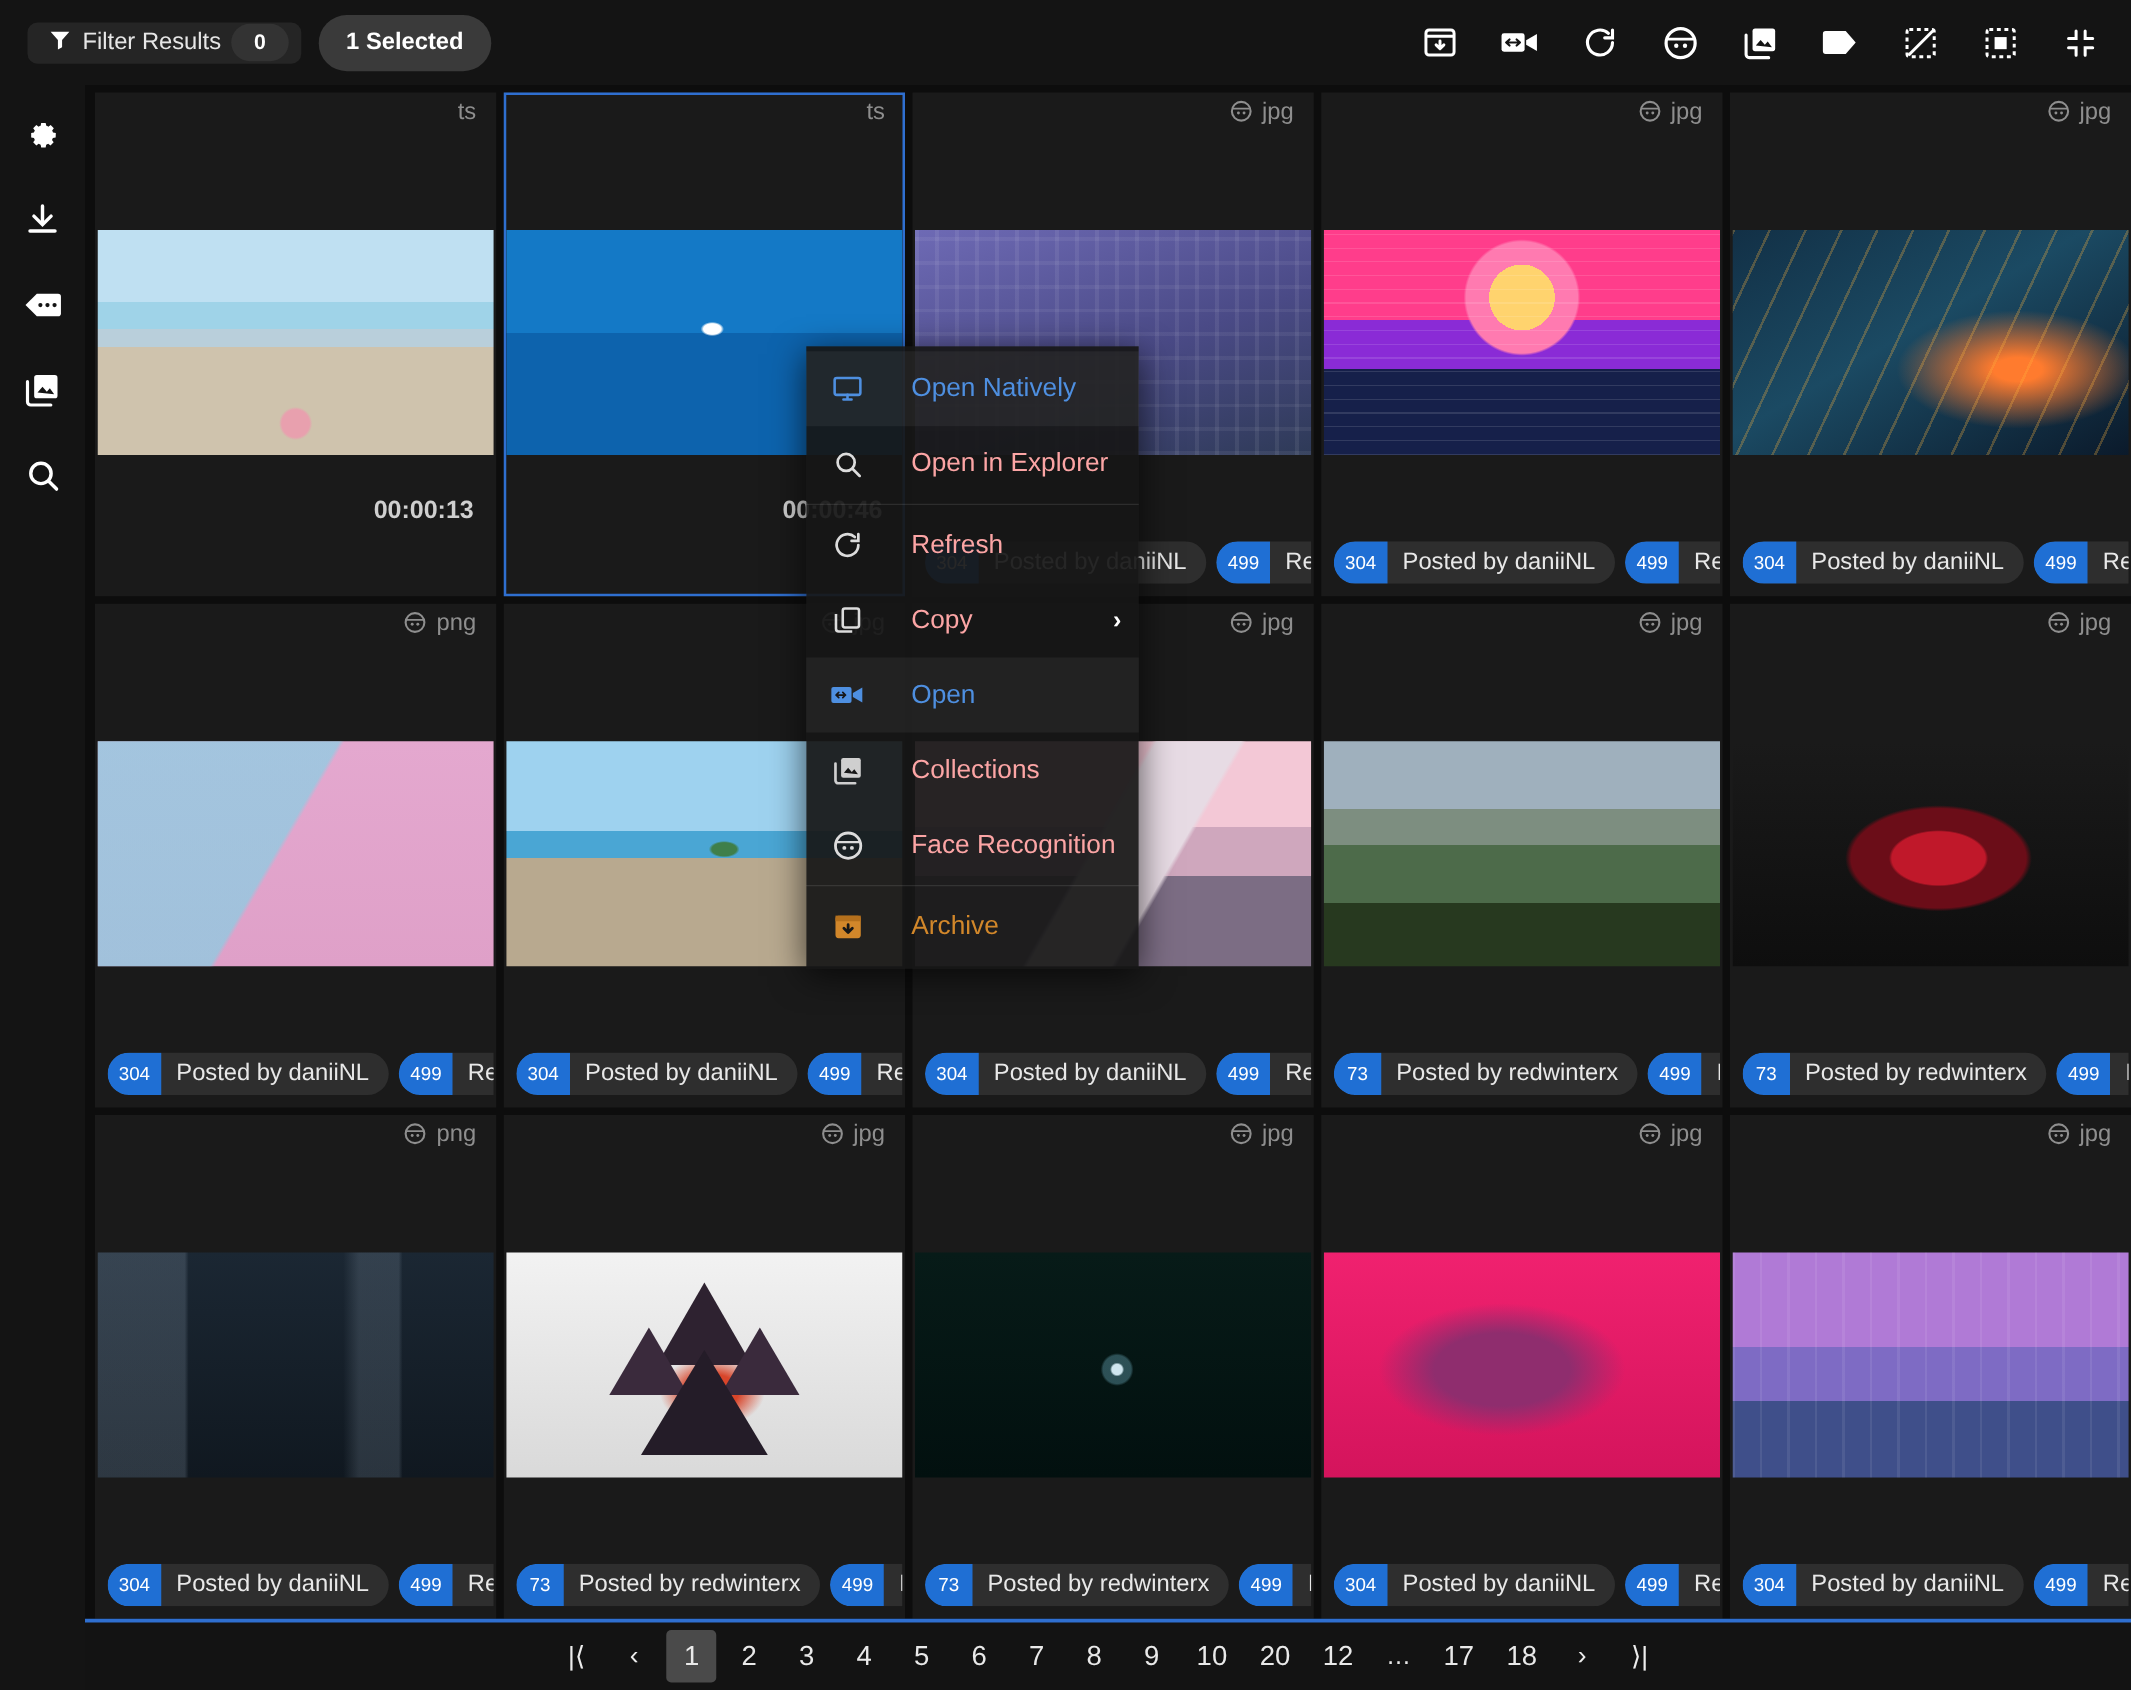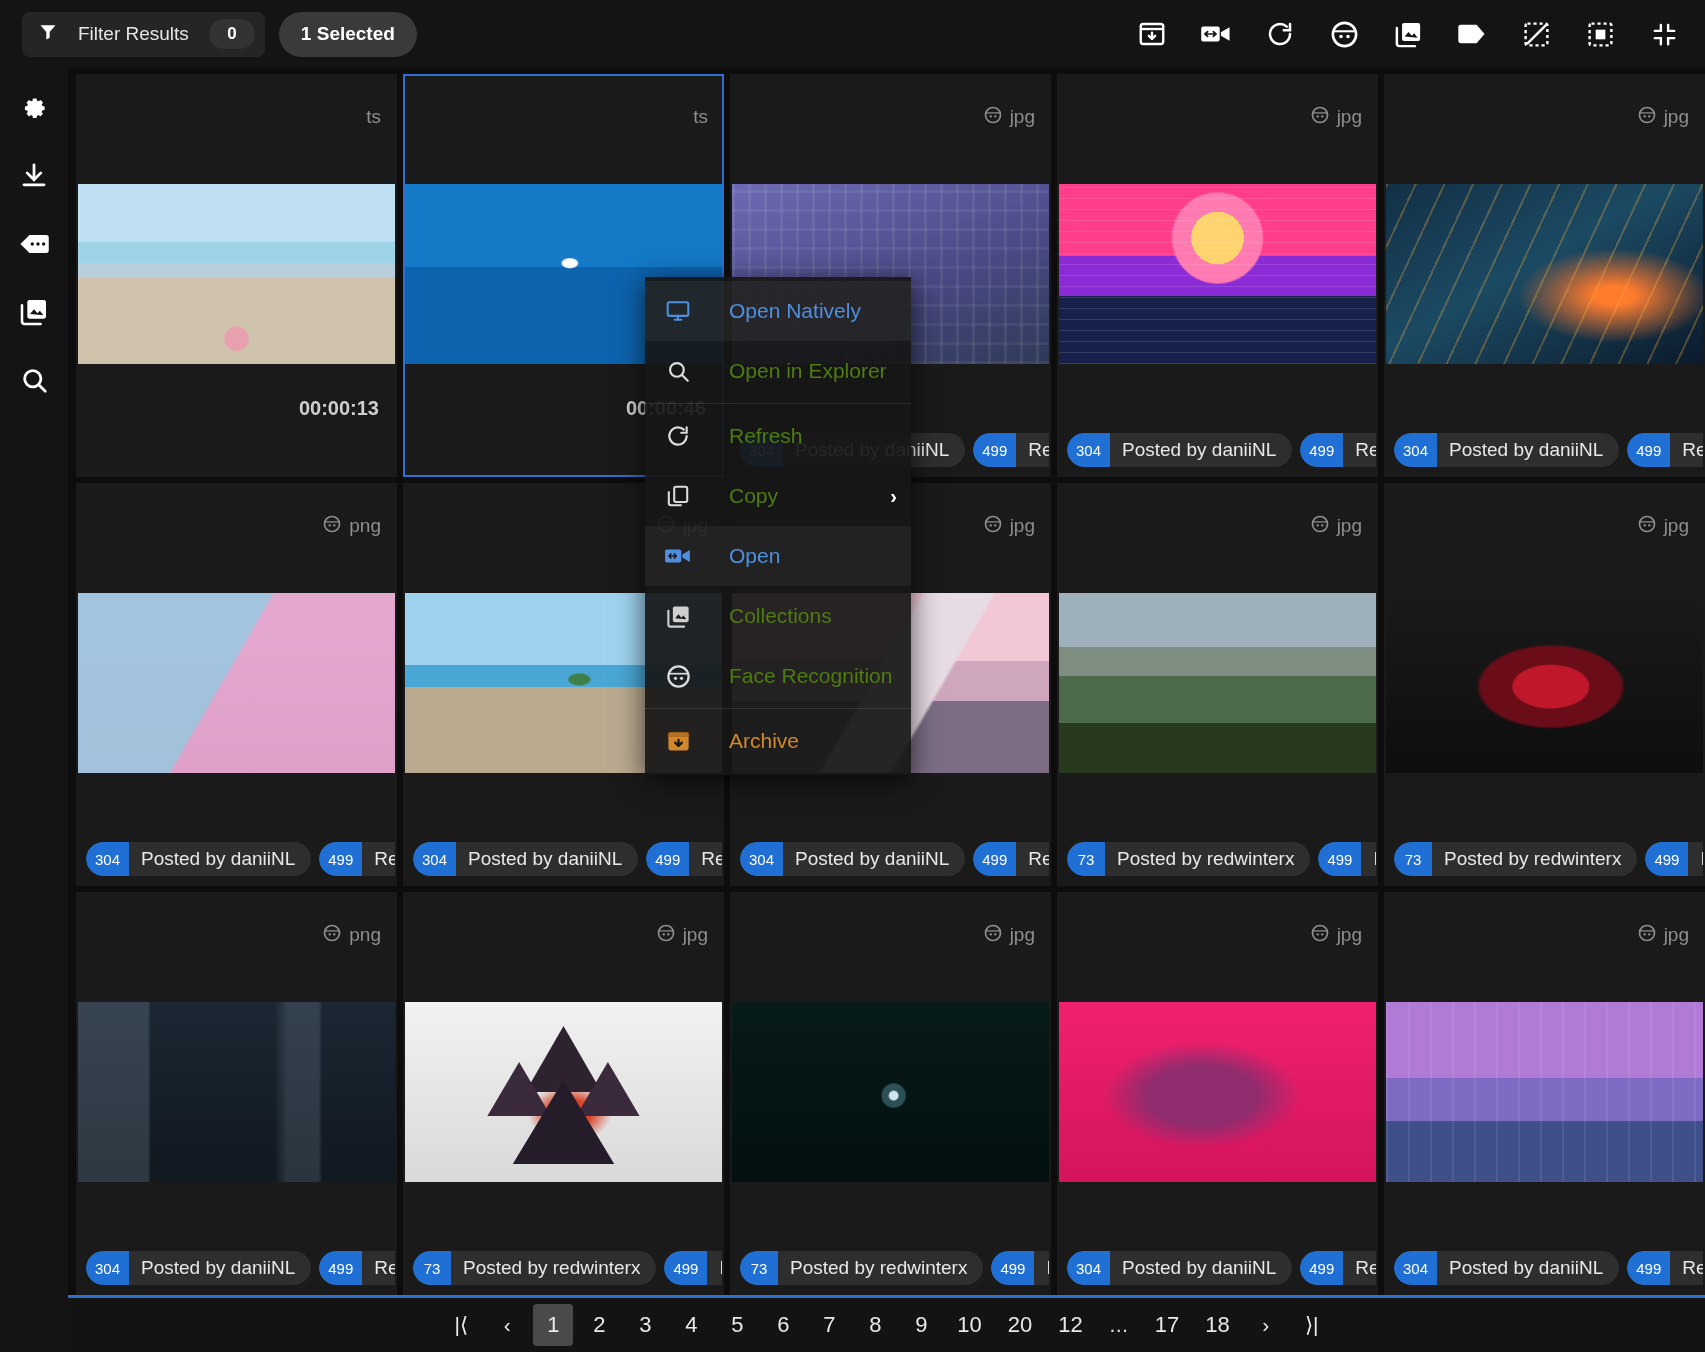--- a/index.html
+++ b/index.html
@@ -8,22 +8,22 @@
     background:#0d0d0d;
     font-family:"Liberation Sans", sans-serif;
     overflow:hidden;
   }
   
   #topbar {
     position:absolute; left:0; top:0; width:1705px; height:68px;
     background:#141414; display:flex; align-items:center;
   }
   #filter-chip {
-    margin-left:22px; height:45px; background:#252525; border-radius:8px;
-    display:flex; align-items:center; padding:0 10px 0 16px; gap:20px;
+    margin-left:22px; height:33px; background:#252525; border-radius:8px;
+    display:flex; align-items:center; padding:0 10px 0 16px; gap:8px;
   }
   #filter-chip .lbl { color:#e6e6e6; font-size:19px; }
   .count-pill {
     background:#333; border-radius:20px; min-width:46px; height:30px;
     display:flex; align-items:center; justify-content:center;
     color:#fff; font-size:17px; font-weight:bold; padding:0 10px;
   }
   #selected-chip {
     margin-left:14px; height:45px; background:#3a3a3a; border-radius:24px;
     display:flex; align-items:center; padding:0 22px;
@@ -45,22 +45,22 @@
     background:#0d0d0d; padding:6px 4px 0 8px;
     display:grid; grid-template-columns:repeat(5, 321px); gap:6px 6px;
     align-content:start;
   }
   .card {
     position:relative; height:403px; background:#1a1a1a; overflow:hidden;
     border:2px solid transparent;
   }
   .card.sel { border-color:#2f6fd0; }
   .card-head {
-    position:absolute; top:14px; left:0; right:0; height:54px;
-    display:flex; align-items:center; justify-content:flex-end;
+    position:absolute; top:3px; left:0; right:0; height:54px;
+    display:flex; align-items:flex-start; justify-content:flex-end;
     gap:7px; padding-right:14px; z-index:3;
   }
   .card-head .ext { color:#8e8e8e; font-size:19px; }
   .thumbwrap {
     position:absolute; left:0; right:0; top:108px; height:180px;
     display:flex; align-items:center; justify-content:center;
   }
   .thumb { width:100%; height:100%; }
   .dur {
     position:absolute; bottom:55px; right:16px; z-index:3;
@@ -85,21 +85,21 @@
   #ctxmenu {
     position:absolute; left:645px; top:277px; width:266px;
     background:rgba(23,23,23,0.93); z-index:50;
     box-shadow:0 6px 26px rgba(0,0,0,0.65);
     padding:4px 0;
   }
   .mi {
     display:flex; align-items:center; height:60px; padding:0 14px 0 18px;
     gap:36px; cursor:pointer; position:relative;
   }
-  .mi .mlbl { font-size:21px; color:#4d7c0f; white-space:nowrap; }
+  .mi .mlbl { font-size:21px; color:#fca5a5; white-space:nowrap; }
   .mi .micon { width:30px; display:flex; align-items:center; justify-content:center; }
   .mi.hl { background:rgba(255,255,255,0.055); }
   .mi.hl .mlbl { color:#4e8fe0; }
   .mi.archive .mlbl { color:#d2872a; }
   .msep { height:1px; background:rgba(255,255,255,0.10); margin:2px 0; }
   .chev { margin-left:auto; color:#fff; font-size:20px; font-weight:bold; }
   
   #pagebar {
     position:absolute; left:68px; bottom:0; width:1637px; height:57px;
     background:#131313; display:flex; align-items:center; justify-content:center; gap:6px;

